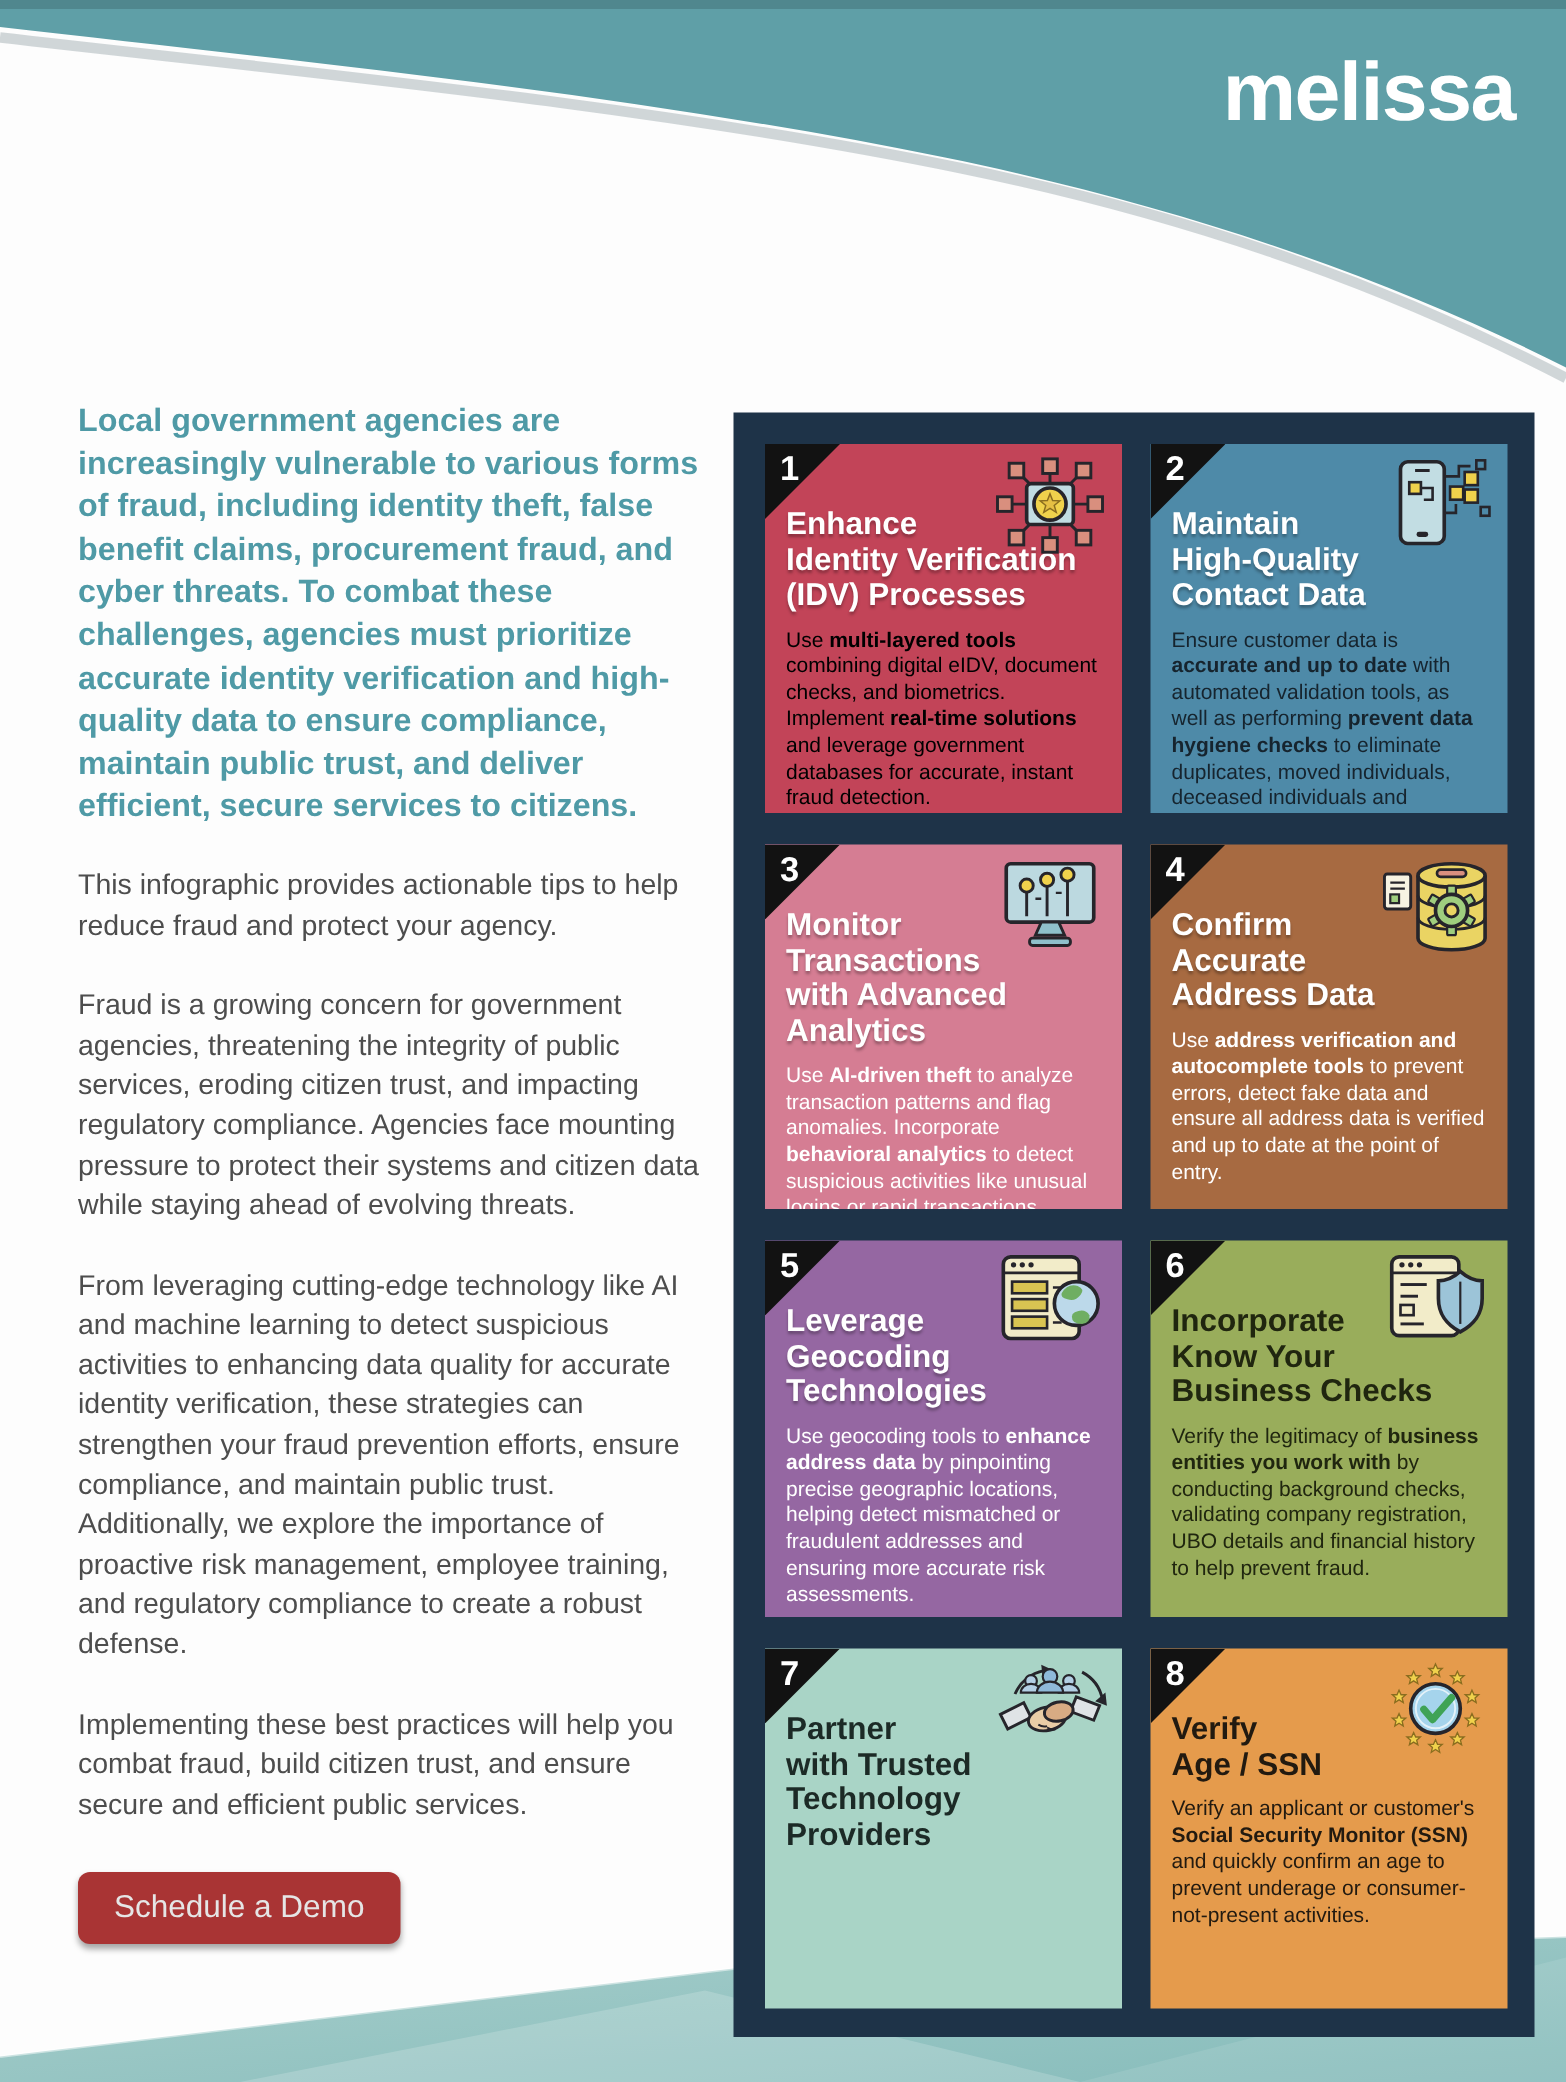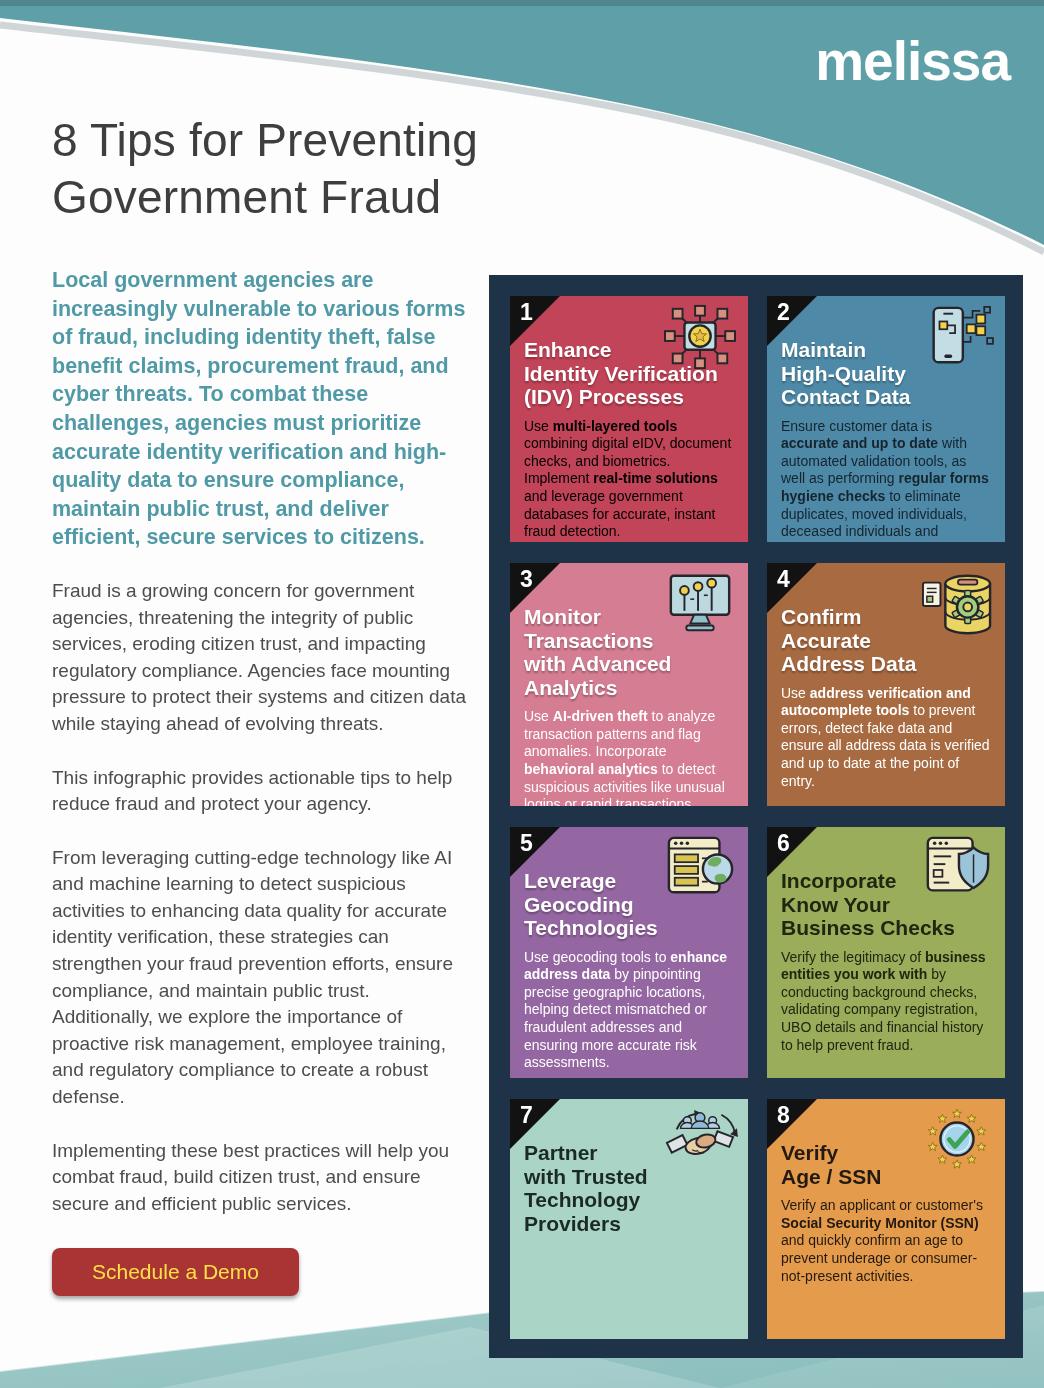--- a/index.html
+++ b/index.html
@@ -8,22 +8,22 @@
   
   .header-svg{position:absolute;top:0;left:0;width:1044px;height:260px;display:block;z-index:1;}
   .logo{position:absolute;top:34px;right:34px;z-index:2;color:#ffffff;font-size:55px;font-weight:700;
         letter-spacing:-1px;line-height:1;}
   .page-title{position:absolute;left:52px;top:112px;margin:0;z-index:2;color:#3e3e3e;
         font-size:46px;font-weight:500;line-height:1.24;white-space:pre-line;letter-spacing:0.2px;}
   
   .intro{position:absolute;left:52px;top:266px;width:414px;z-index:2;}
   .lead{color:var(--lead-teal);font-weight:700;font-size:21.5px;line-height:1.33;margin:0 0 26px;}
   .para{color:var(--body-text);font-size:19px;line-height:1.4;margin:0 0 27px;}
-  .cta-button{display:inline-block;margin-top:4px;background:var(--button-red);color:#fde047;
-        font-family:inherit;font-size:21px;border:none;border-radius:8px;padding:12px 40px;
+  .cta-button{display:inline-block;margin-top:4px;background:var(--button-red);color:#e5e5e5;
+        font-family:inherit;font-size:21px;border:none;border-radius:8px;padding:12px 24px;
         box-shadow:0 3px 4px rgba(0,0,0,0.35);cursor:pointer;}
   
   .panel{position:absolute;left:489px;top:275px;width:534px;height:1083px;background:var(--panel-navy);
         box-sizing:border-box;padding:21px 18px 21px 21px;z-index:3;}
   .grid{display:grid;grid-template-columns:1fr 1fr;grid-template-rows:246px 243px 251px 240px;
         column-gap:19px;row-gap:21px;height:100%;}
   .card{position:relative;box-sizing:border-box;padding:0 14px;overflow:hidden;}
   .corner{position:absolute;top:0;left:0;width:50px;height:50px;background:#121212;
         clip-path:polygon(0 0,100% 0,0 100%);}
   .card-number{position:absolute;top:3px;left:10px;color:#ffffff;font-size:23px;font-weight:700;}
@@ -41,28 +41,26 @@
 
 <div class="page" style="--panel-navy: #1e3348; --button-red: #a93434; --lead-teal: #4f9aa6; --body-text: #4d4d4d;">
 
   <svg class="header-svg" viewBox="0 0 1044 260" preserveAspectRatio="none">
     <path d="M0,25 C190,47 430,69 640,112 C810,147 938,197 1044,252" fill="none" stroke="#b9c2c4" stroke-width="7" opacity="0.65"></path>
     <path d="M0,0 H1044 V245 C935,190 800,140 630,105 C420,62 190,40 0,18 Z" fill="#5f9fa7" class="teal-fill"></path>
     <rect x="0" y="0" width="1044" height="6" fill="#2c4a4f" opacity="0.28"></rect>
   </svg>
 
   <div class="logo">melissa</div>
-  <h1 class="page-title">8 Tips for Preventing
-Government Fraud</h1>
 
   <div class="intro">
     <p class="lead">Local government agencies are increasingly vulnerable to various forms of fraud, including identity theft, false benefit claims, procurement fraud, and cyber threats. To combat these challenges, agencies must prioritize accurate identity verification and high-quality data to ensure compliance, maintain public trust, and deliver efficient, secure services to citizens.</p>
     <div>
+        <p class="para">This infographic provides actionable tips to help reduce fraud and protect your agency.</p>
         <p class="para">Fraud is a growing concern for government agencies, threatening the integrity of public services, eroding citizen trust, and impacting regulatory compliance. Agencies face mounting pressure to protect their systems and citizen data while staying ahead of evolving threats.</p>
-        <p class="para">This infographic provides actionable tips to help reduce fraud and protect your agency.</p>
         <p class="para">From leveraging cutting-edge technology like AI and machine learning to detect suspicious activities to enhancing data quality for accurate identity verification, these strategies can strengthen your fraud prevention efforts, ensure compliance, and maintain public trust. Additionally, we explore the importance of proactive risk management, employee training, and regulatory compliance to create a robust defense.</p>
         <p class="para">Implementing these best practices will help you combat fraud, build citizen trust, and ensure secure and efficient public services.</p>
       </div>
     <button class="cta-button">Schedule a Demo</button>
   </div>
 
   <div class="panel">
     <div class="grid">
     <div class="card" style="background: rgb(194, 68, 88);">
       <div class="corner"></div>
@@ -115,21 +113,21 @@
  <rect x="52" y="22" width="9" height="9" fill="#f0d24c" stroke="#26252b" stroke-width="1.8"></rect>
  <rect x="62" y="12" width="9" height="9" fill="#f0d24c" stroke="#26252b" stroke-width="1.8"></rect>
  <rect x="62" y="24" width="9" height="9" fill="#f0d24c" stroke="#26252b" stroke-width="1.8"></rect>
  <rect x="70" y="4" width="6" height="6" fill="none" stroke="#26252b" stroke-width="1.8"></rect>
  <rect x="73" y="36" width="6" height="6" fill="none" stroke="#26252b" stroke-width="1.8"></rect>
 </svg>
           </span>
       <h2 class="card-title light" style="color: rgb(255, 255, 255);">Maintain
 High-Quality
 Contact Data</h2>
-      <p class="card-body" style="color: rgb(22, 36, 46);"><span>Ensure customer data is </span><span class="b">accurate and up to date</span><span> with automated validation tools, as well as performing </span><span class="b">regular forms hygiene checks</span><span> to eliminate duplicates, moved individuals, deceased individuals and outdated records.</span></p>
+      <p class="card-body" style="color: rgb(22, 36, 46);"><span>Ensure customer data is </span><span class="b">accurate and up to date</span><span> with automated validation tools, as well as performing </span><span class="b">prevent data hygiene checks</span><span> to eliminate duplicates, moved individuals, deceased individuals and outdated records.</span></p>
     </div>
 
     <div class="card" style="background: rgb(213, 125, 147);">
       <div class="corner"></div>
       <span class="card-number">3</span>
       <span class="card-icon">
             <svg viewBox="0 0 84 72">
  <rect x="12" y="6" width="60" height="40" rx="3" fill="#bcd9e0" stroke="#26252b" stroke-width="2.5"></rect>
  <line x1="26" y1="42" x2="26" y2="24" stroke="#26252b" stroke-width="2"></line>
  <line x1="40" y1="42" x2="40" y2="20" stroke="#26252b" stroke-width="2"></line>

